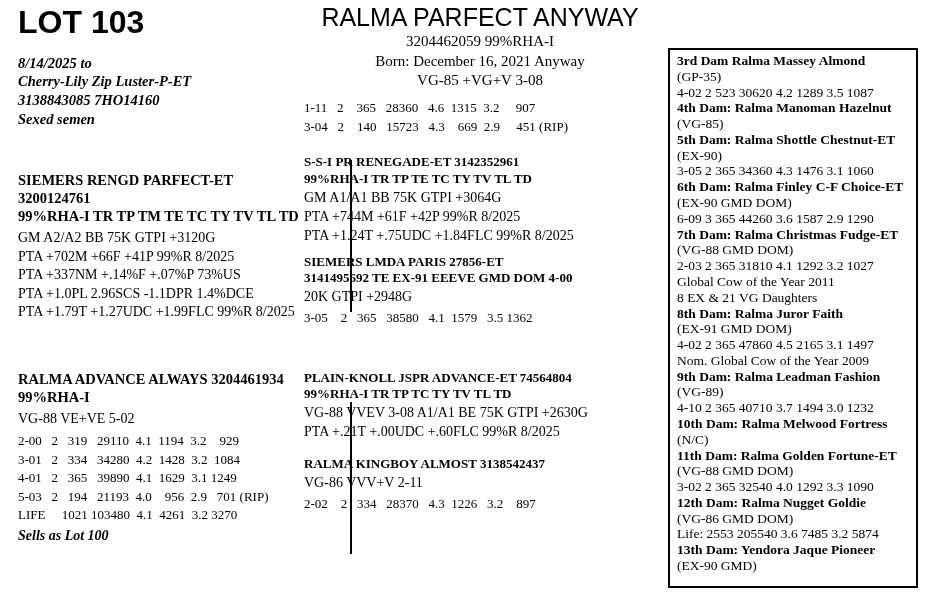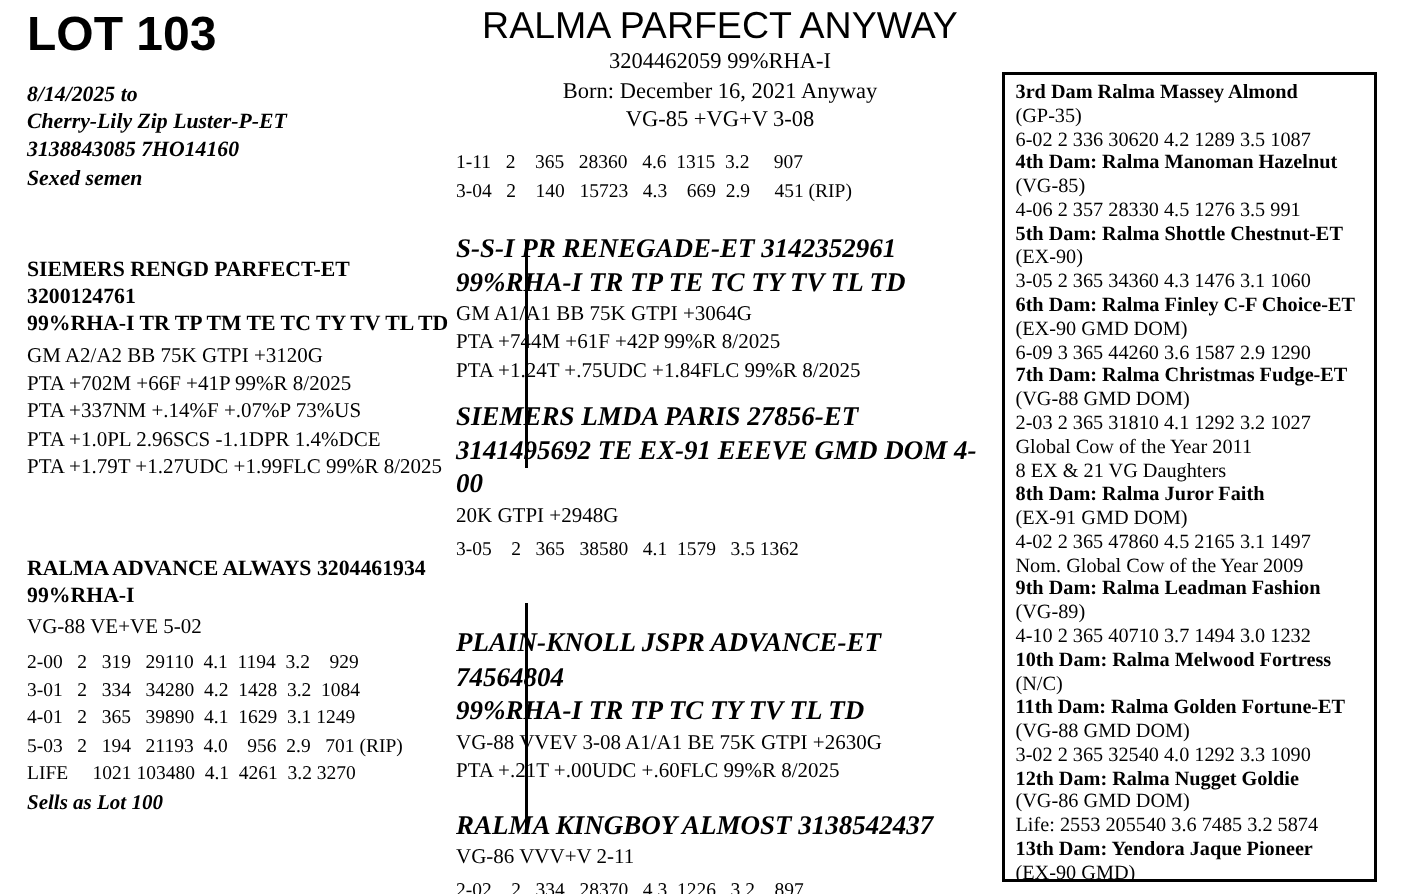--- a/index.html
+++ b/index.html
@@ -110,23 +110,22 @@
   .center-records .row { white-space: pre; }
 
   .center-block {
     text-align: left;
     margin-top: 14px;
     padding-left: 4px;
   }
   .blk-head {
     font-family: "Liberation Serif", serif;
     font-weight: bold;
-    font-size: 18px;
+    font-size: 13px;
     line-height: 1.25;
-    font-style: italic;
   }
   .blk-body {
     font-size: 14px;
     line-height: 1.35;
     margin-top: 2px;
   }
   .blk-body div { white-space: nowrap; }
   .blk-rows {
     font-size: 13px;
     line-height: 1.45;
@@ -269,27 +268,26 @@
   </div>
 
   <div class="vrule" style="left:350px; top:160px; height:152px;"></div>
   <div class="vrule" style="left:350px; top:402px; height:152px;"></div>
 
   <div class="col-right">
 
     <div class="dam">
       <b>3rd Dam Ralma Massey Almond</b>
       <div class="plain">(GP-35)</div>
-      <div class="plain">6-02 2 336 30620 4.2 1289 3.5 1087</div>
+      <div class="plain">4-02 2 523 30620 4.2 1289 3.5 1087</div>
     </div>
 
     <div class="dam">
       <b>4th Dam: Ralma Manoman Hazelnut</b>
       <div class="plain">(VG-85)</div>
-      <div class="plain">4-06 2 357 28330 4.5 1276 3.5 991</div>
     </div>
 
     <div class="dam">
       <b>5th Dam: Ralma Shottle Chestnut-ET</b>
       <div class="plain">(EX-90)</div>
       <div class="plain">3-05 2 365 34360 4.3 1476 3.1 1060</div>
     </div>
 
     <div class="dam">
       <b>6th Dam: Ralma Finley C-F Choice-ET</b>

